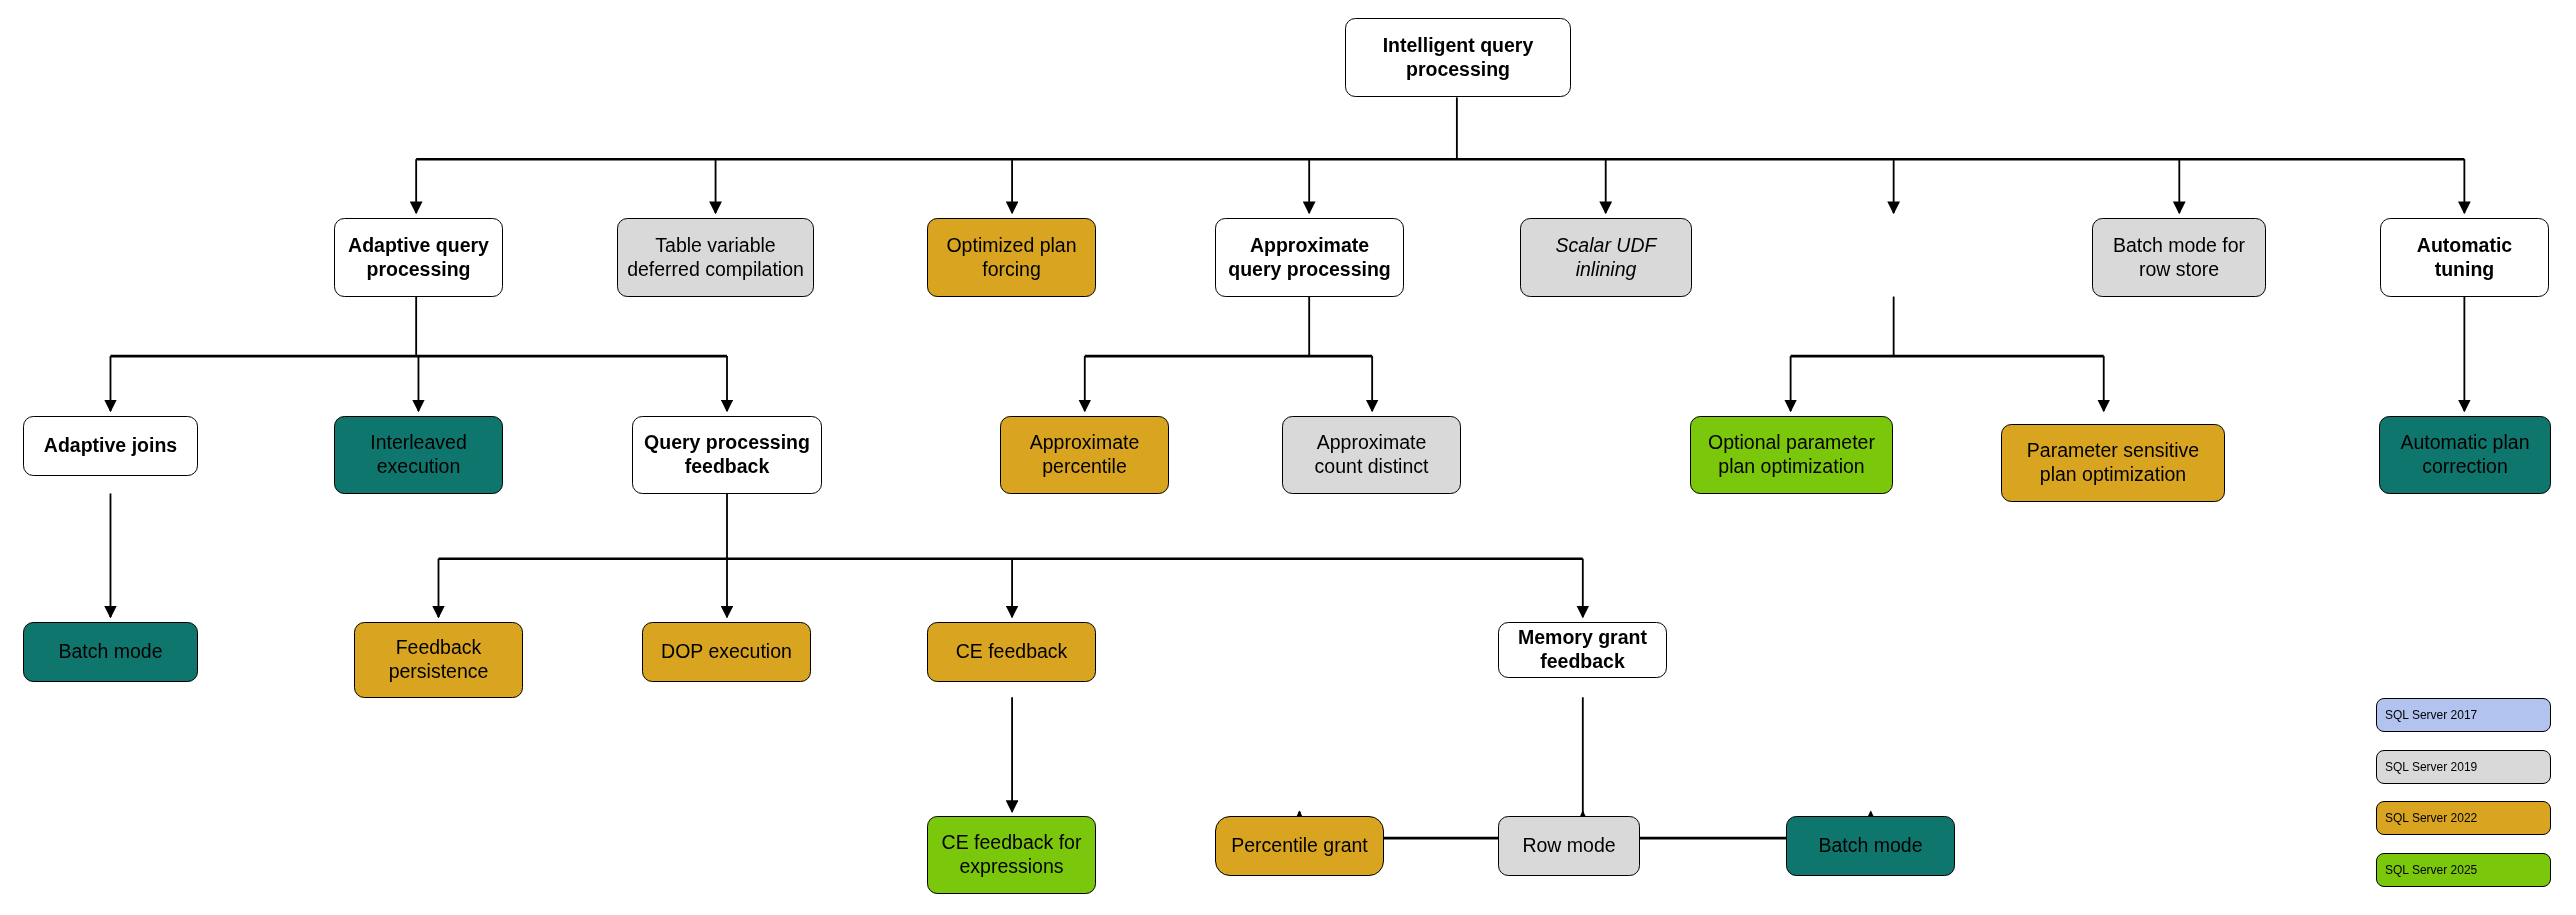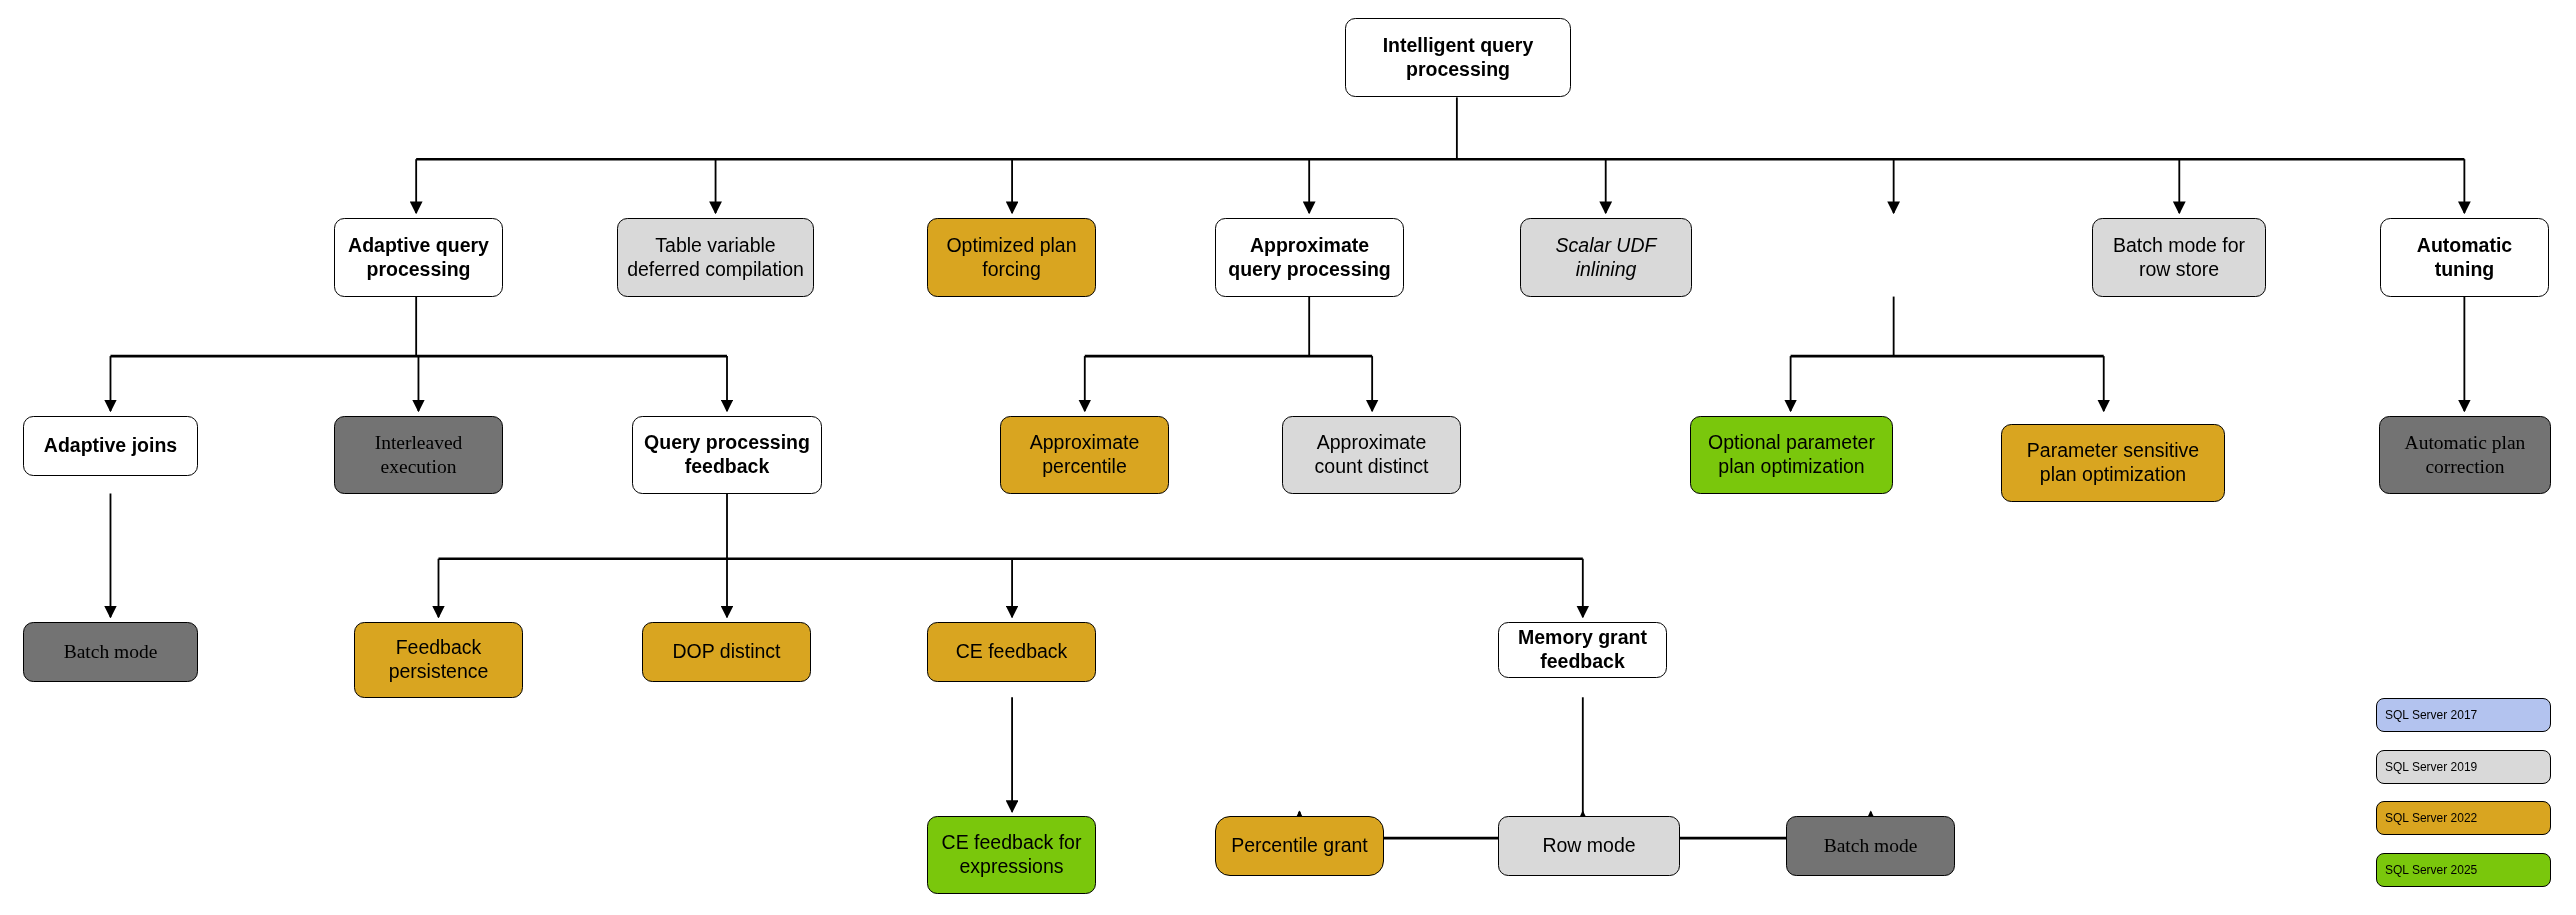--- a/index.html
+++ b/index.html
@@ -32,21 +32,21 @@
     align-items: center;
     justify-content: center;
     text-align: center;
     color: #000000;
     font-size: 19.5px;
     line-height: 1.22;
     padding: 2.3px 5.7px;
     white-space: pre-line;
     background: #ffffff;
   }
-  .node.v2017 { background: #737373; font-family: Liberation Serif, serif; }
+  .node.v2017 { background: #0f766e; }
   .node.v2019 { background: #d9d9d9; }
   .node.v2022 { background: #d9a520; }
   .node.v2025 { background: #7ac70c; }
   .node.white { background: #ffffff; font-weight: bold; }
   .legend-box {
     position: absolute;
     box-sizing: border-box;
     border: 1.7px solid #000000;
     border-radius: 8px;
     display: flex;
@@ -172,33 +172,33 @@
 plan optimization</div>
 
   <div class="node v2017" style="left:2379px; top:416px; width:172px; height:78px;">Automatic plan
 correction</div>
 
   <div class="node v2017" style="left:23px; top:622px; width:175px; height:60px;">Batch mode</div>
 
   <div class="node v2022" style="left:354px; top:622px; width:169px; height:76px;">Feedback
 persistence</div>
 
-  <div class="node v2022" style="left:642px; top:622px; width:169px; height:60px;">DOP distinct</div>
+  <div class="node v2022" style="left:642px; top:622px; width:169px; height:60px;">DOP execution</div>
 
   <div class="node v2022" style="left:927px; top:622px; width:169px; height:60px;">CE feedback</div>
 
   <div class="node white" style="left:1498px; top:622px; width:169px; height:56px;">Memory grant
 feedback</div>
 
   <div class="node v2025" style="left:927px; top:816px; width:169px; height:78px;">CE feedback for
 expressions</div>
 
   <div class="node v2022" style="left:1215px; top:816px; width:169px; height:60px;border-radius:15px;">Percentile grant</div>
 
-  <div class="node v2019" style="left:1498px; top:816px; width:182px; height:60px;">Row mode</div>
+  <div class="node v2019" style="left:1498px; top:816px; width:142px; height:60px;">Row mode</div>
 
   <div class="node v2017" style="left:1786px; top:816px; width:169px; height:60px;">Batch mode</div>
 
   <div>
     <div class="legend-box v2017" style="left:2376px; top:698px; width:175px; height:34px;">SQL Server 2017</div>
     <div class="legend-box v2019" style="left:2376px; top:750px; width:175px; height:34px;">SQL Server 2019</div>
     <div class="legend-box v2022" style="left:2376px; top:801px; width:175px; height:34px;">SQL Server 2022</div>
     <div class="legend-box v2025" style="left:2376px; top:853px; width:175px; height:34px;">SQL Server 2025</div>
   </div>
 

